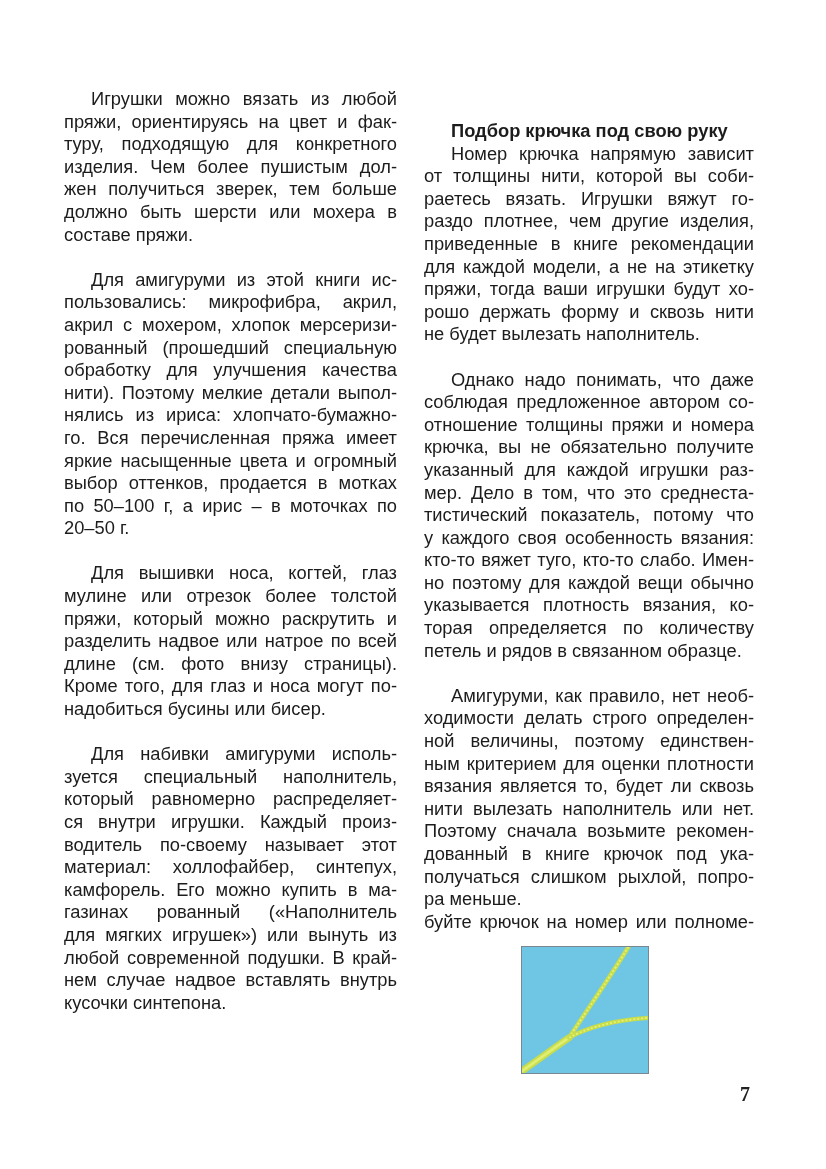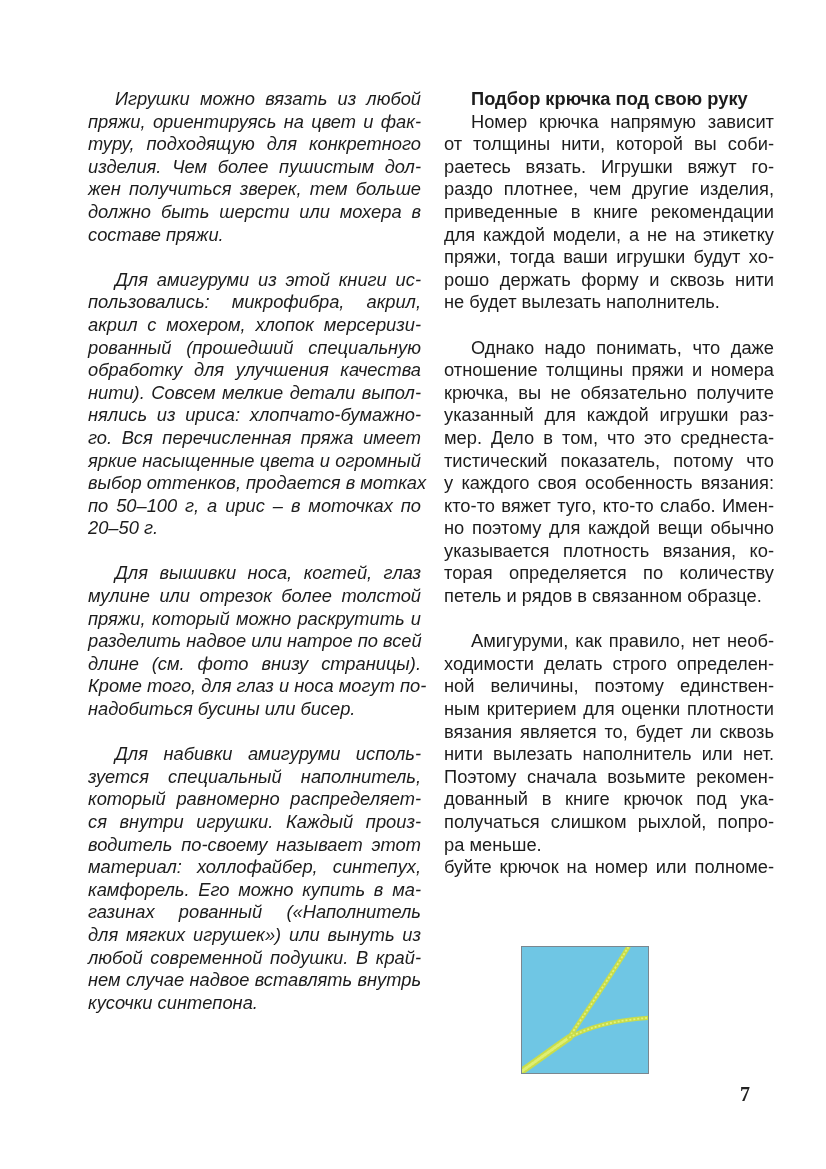--- a/index.html
+++ b/index.html
@@ -17,27 +17,27 @@
     }
     .column {
       position: absolute;
       top: 88px;
       font-size: 18.3px;
       line-height: 22.6px;
       text-align: justify;
       hyphens: manual;
     }
     .col-left {
-      left: 88px;
+      left: 64px;
       width: 333px;
-      font-style: italic;
     }
     .col-right {
-      left: 444px;
+      left: 424px;
       width: 330px;
+      margin-top: 32px;
     }
     .para {
       margin: 0 0 22.6px 0;
       text-indent: 27px;
     }
     .para .ln {
       display: block;
       text-align: justify;
       text-align-last: justify;
       white-space: nowrap;
@@ -100,21 +100,21 @@
     <span class="ln">должно быть шерсти или мохера в</span>
     <span class="ln last">составе пряжи.</span>
   </div>
 
   <div class="para">
     <span class="ln first">Для амигуруми из этой книги ис-</span>
     <span class="ln">пользовались: микрофибра, акрил,</span>
     <span class="ln">акрил с мохером, хлопок мерсеризи-</span>
     <span class="ln">рованный (прошедший специальную</span>
     <span class="ln">обработку для улучшения качества</span>
-    <span class="ln">нити). Совсем мелкие детали выпол-</span>
+    <span class="ln">нити). Поэтому мелкие детали выпол-</span>
     <span class="ln">нялись из ириса: хлопчато-бумажно-</span>
     <span class="ln">го. Вся перечисленная пряжа имеет</span>
     <span class="ln">яркие насыщенные цвета и огромный</span>
     <span class="ln">выбор оттенков, продается в мотках</span>
     <span class="ln">по 50–100 г, а ирис – в моточках по</span>
     <span class="ln last">20–50 г.</span>
   </div>
 
   <div class="para">
     <span class="ln first">Для вышивки носа, когтей, глаз</span>
@@ -152,20 +152,21 @@
     <span class="ln">раздо плотнее, чем другие изделия,</span>
     <span class="ln">приведенные в книге рекомендации</span>
     <span class="ln">для каждой модели, а не на этикетку</span>
     <span class="ln">пряжи, тогда ваши игрушки будут хо-</span>
     <span class="ln">рошо держать форму и сквозь нити</span>
     <span class="ln last">не будет вылезать наполнитель.</span>
   </div>
 
   <div class="para">
     <span class="ln first">Однако надо понимать, что даже</span>
+    <span class="ln">соблюдая предложенное автором со-</span>
     <span class="ln">отношение толщины пряжи и номера</span>
     <span class="ln">крючка, вы не обязательно получите</span>
     <span class="ln">указанный  для каждой игрушки раз-</span>
     <span class="ln">мер. Дело в том, что это среднеста-</span>
     <span class="ln">тистический показатель, потому что</span>
     <span class="ln">у каждого своя особенность вязания:</span>
     <span class="ln">кто-то вяжет туго, кто-то слабо. Имен-</span>
     <span class="ln">но поэтому для каждой вещи обычно</span>
     <span class="ln">указывается плотность вязания, ко-</span>
     <span class="ln">торая определяется по количеству</span>

